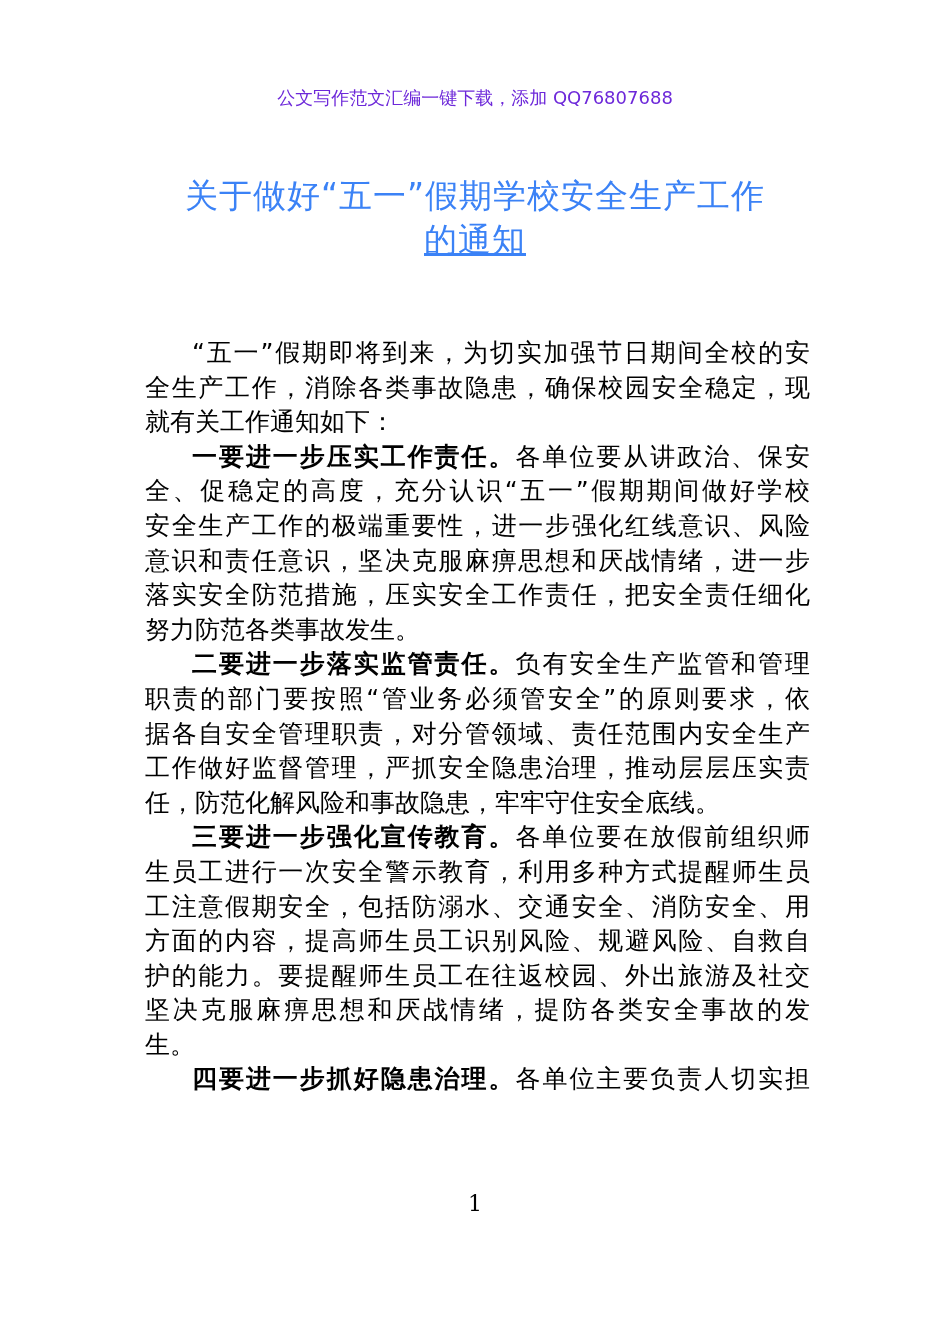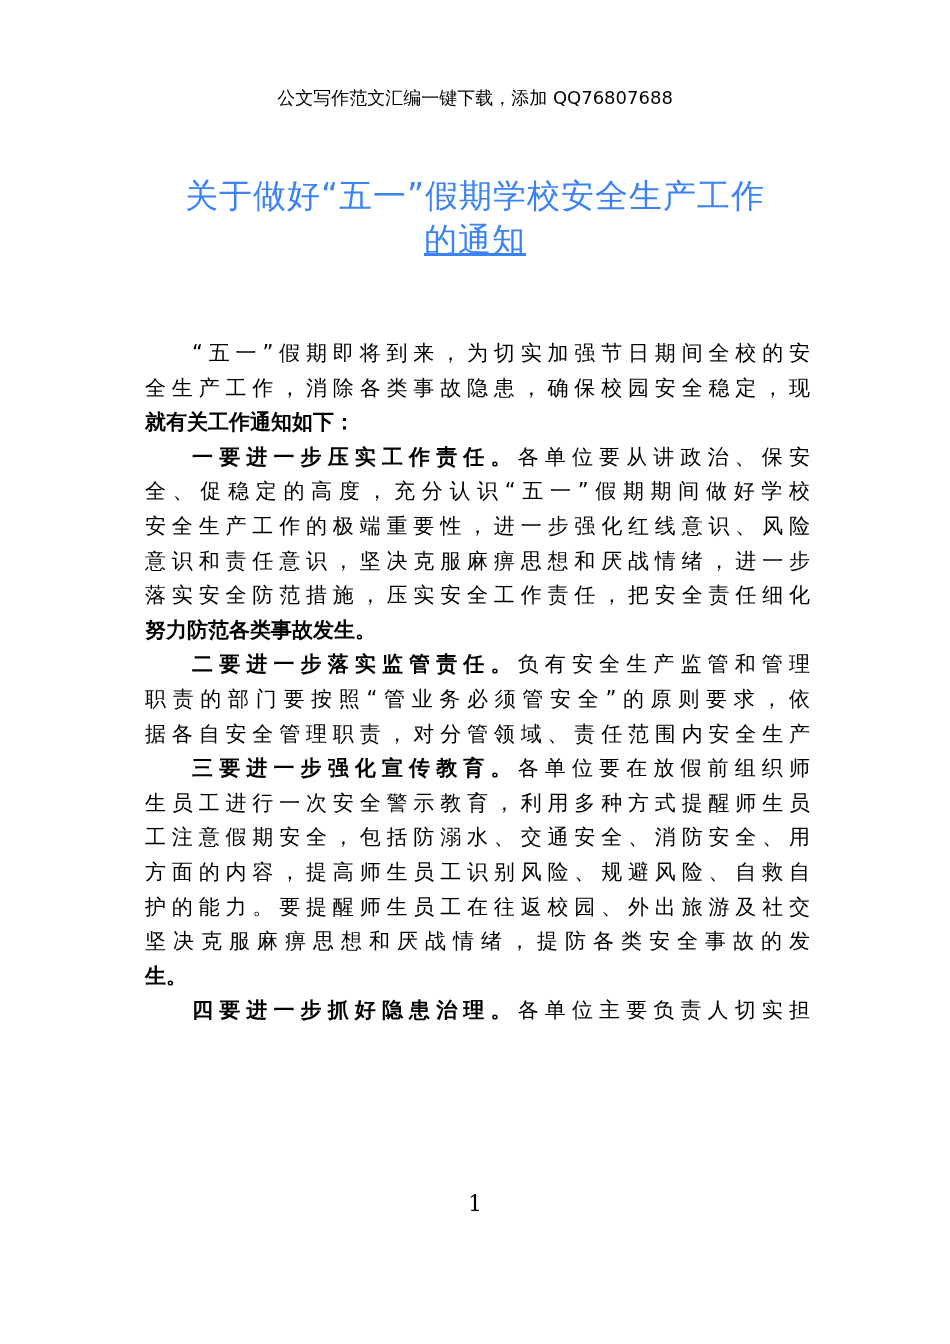--- a/index.html
+++ b/index.html
@@ -16,53 +16,52 @@
       color: #000000;
     }
     .header-note {
       position: absolute;
       top: 84px;
       left: 0;
       width: 950px;
       text-align: center;
       font-size: 18px;
       line-height: 28px;
-      color: #000000;
+      color: #6d28d9;
       letter-spacing: 0px;
     }
     .title {
       position: absolute;
       left: 0;
       width: 950px;
       text-align: center;
       font-size: 33px;
       line-height: 44px;
       color: #3b82f6;
       letter-spacing: 1px;
     }
     .title.l1 { top: 174px; }
     .title.l2 { top: 218px; text-decoration: underline; }
     .body-text {
       position: absolute;
       left: 145px;
       top: 336px;
       width: 665px;
-      font-size: 21px;
+      font-size: 25px;
       line-height: 34.6px;
     }
     .line {
       display: block;
       white-space: nowrap;
       height: 34.6px;
       text-align: justify;
       text-align-last: justify;
     }
     .line.last {
       text-align-last: left;
-      font-weight: bold;
     }
     .line.indent {
       padding-left: 47px;
     }
     .bold {
       font-weight: bold;
       margin-top: 16px;
     }
     .page-number {
       position: absolute;
@@ -99,20 +98,22 @@
       <span class="line">安全生产工作的极端重要性，进一步强化红线意识、风险</span>
       <span class="line">意识和责任意识，坚决克服麻痹思想和厌战情绪，进一步</span>
       <span class="line">落实安全防范措施，压实安全工作责任，把安全责任细化</span>
       <span class="line last">努力防范各类事故发生。</span>
     </div>
 
     <div>
       <span class="line indent"><b class="bold">二要进一步落实监管责任。</b><span>负有安全生产监管和管理</span></span>
       <span class="line">职责的部门要按照“管业务必须管安全”的原则要求，依</span>
       <span class="line">据各自安全管理职责，对分管领域、责任范围内安全生产</span>
+      <span class="line">工作做好监督管理，严抓安全隐患治理，推动层层压实责</span>
+      <span class="line last">任，防范化解风险和事故隐患，牢牢守住安全底线。</span>
     </div>
 
     <div>
       <span class="line indent"><b class="bold">三要进一步强化宣传教育。</b><span>各单位要在放假前组织师</span></span>
       <span class="line">生员工进行一次安全警示教育，利用多种方式提醒师生员</span>
       <span class="line">工注意假期安全，包括防溺水、交通安全、消防安全、用</span>
       <span class="line">方面的内容，提高师生员工识别风险、规避风险、自救自</span>
       <span class="line">护的能力。要提醒师生员工在往返校园、外出旅游及社交</span>
       <span class="line">坚决克服麻痹思想和厌战情绪，提防各类安全事故的发</span>
       <span class="line last">生。</span>

